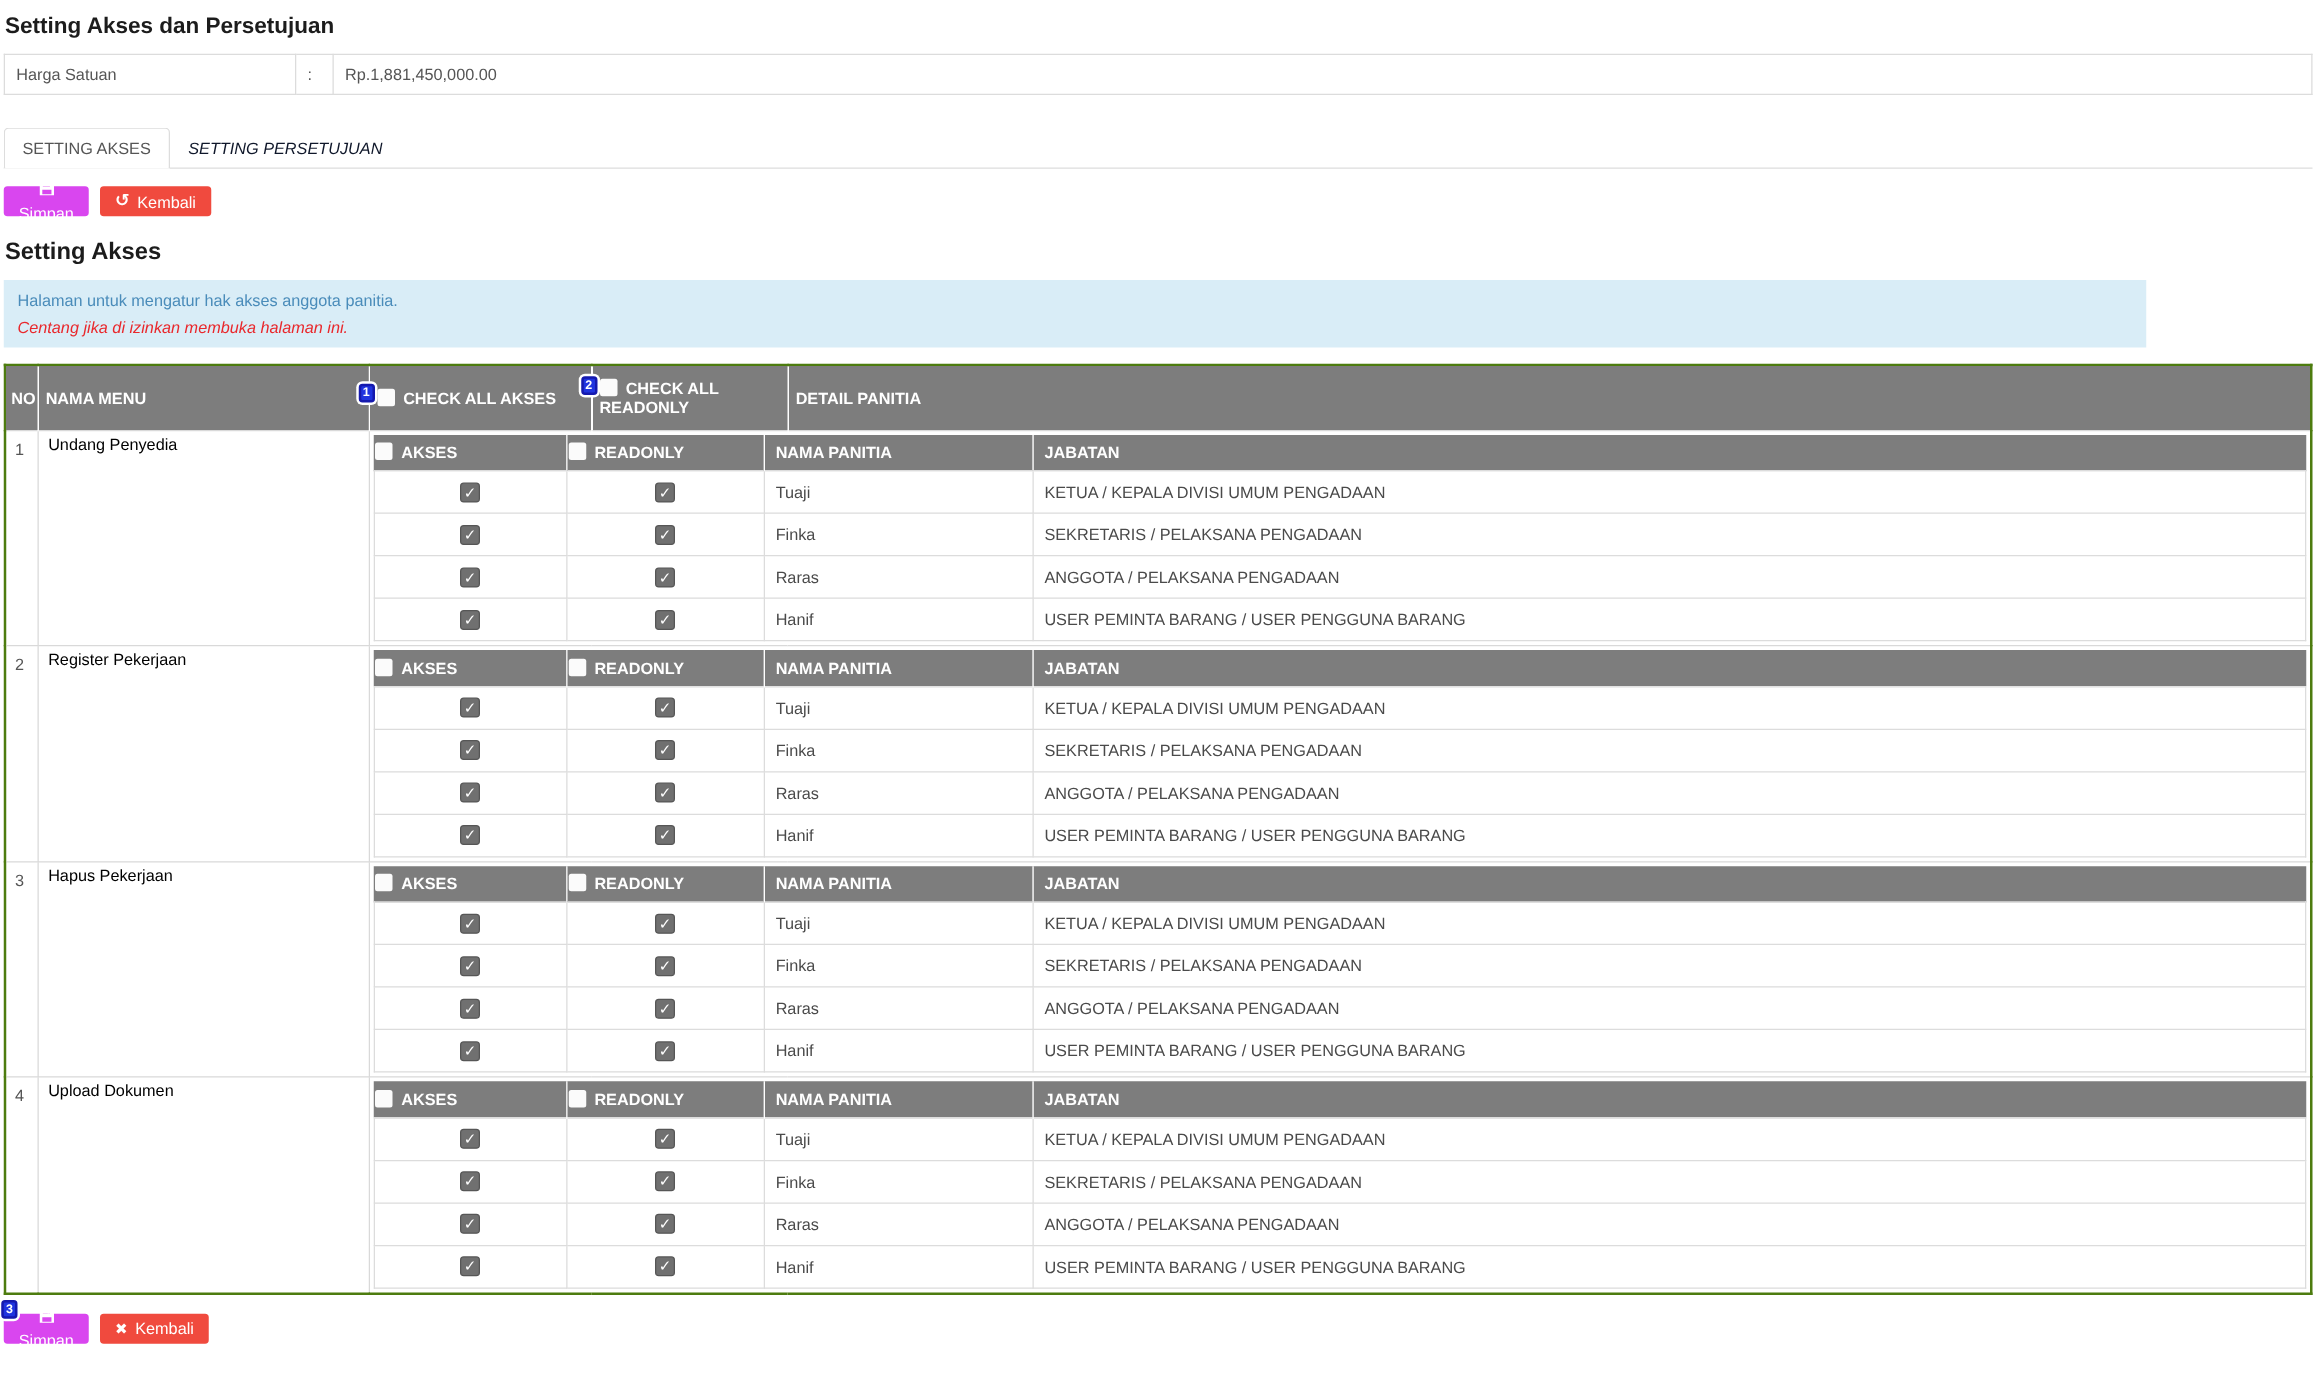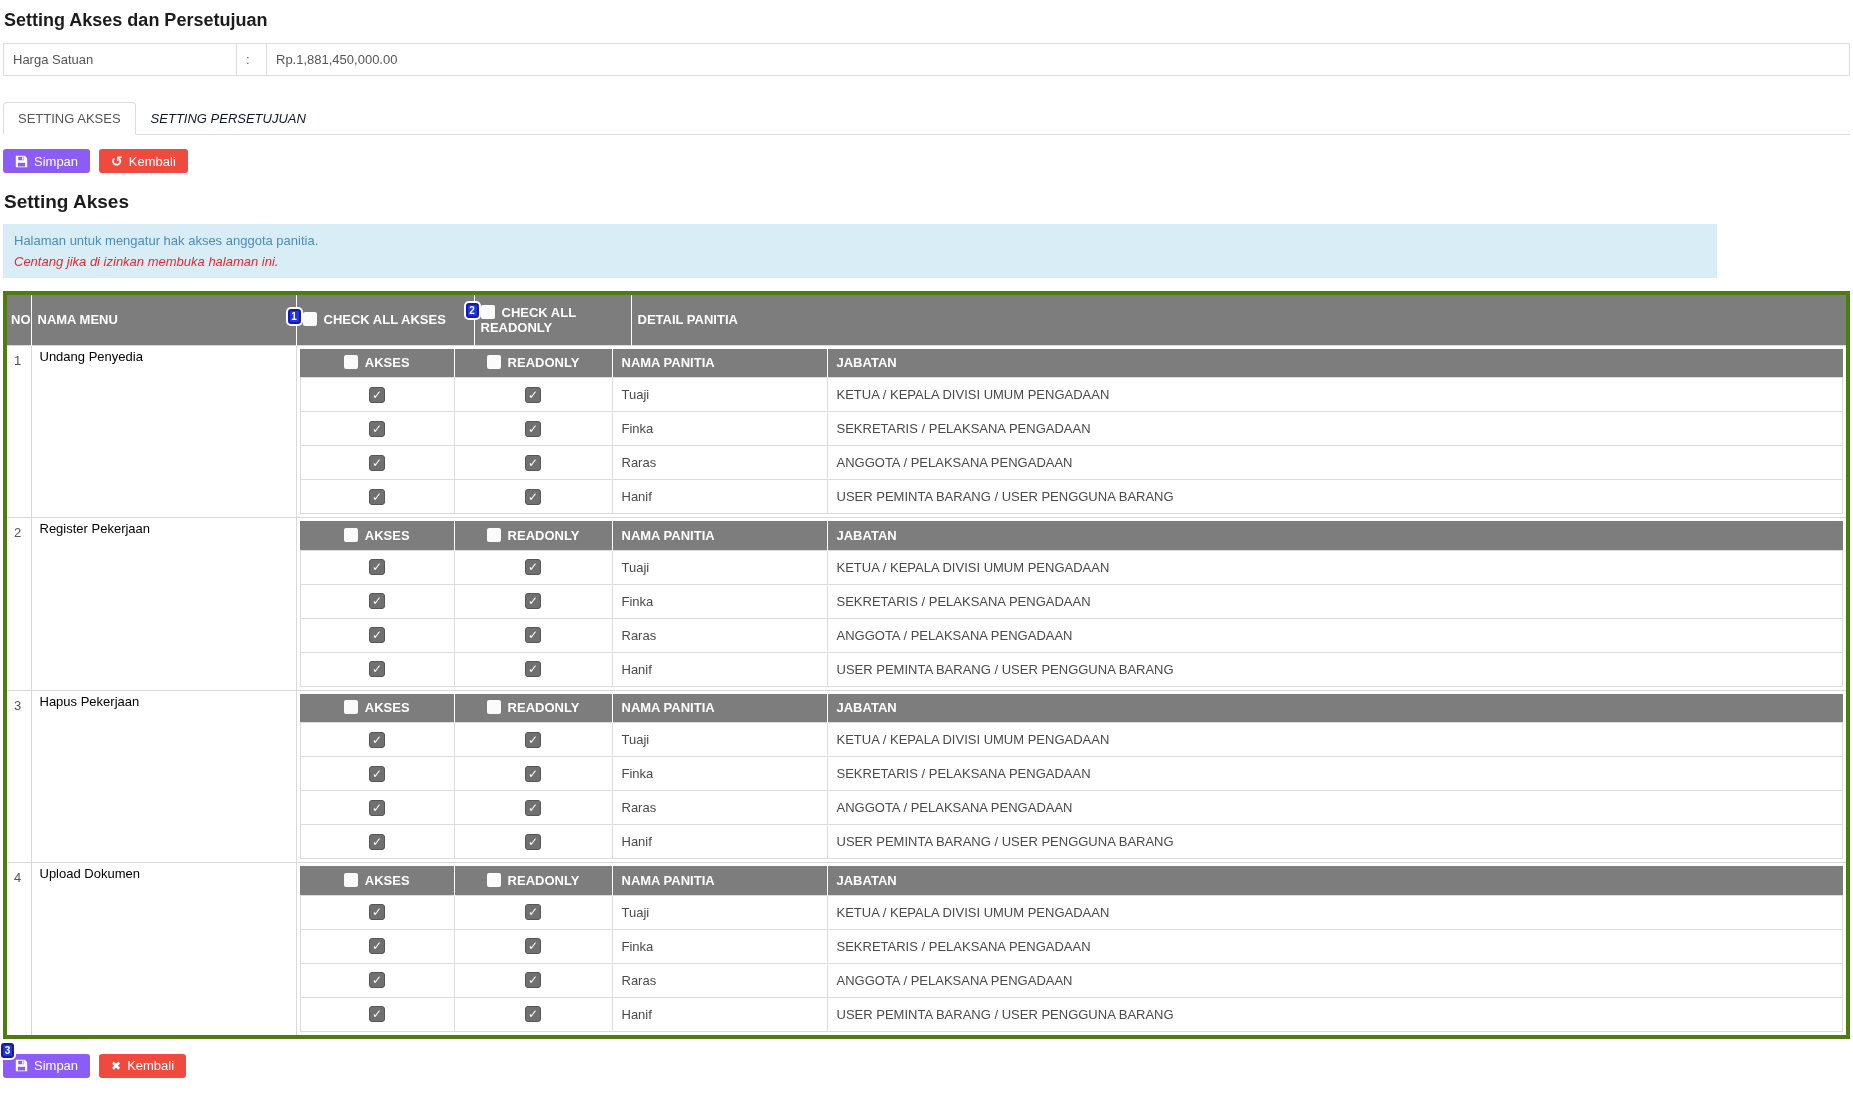--- a/index.html
+++ b/index.html
@@ -31,53 +31,53 @@
   }
   .tab.inactive { color:#0f172a; border:1px solid transparent;font-style:italic; }
 
   
   .toolbar { display:flex; gap:9px; margin:14px 0; }
   .btn {
     position:relative; display:inline-flex; align-items:center; justify-content:center;
     gap:6px; height:24px; padding:0 12px; border:none; border-radius:3px;
     color:#fff; font-family:inherit; font-size:13px; cursor:pointer; white-space:nowrap;
   }
-  .btn-blue { background:#8b5cf6; }
+  .btn-blue { background:#d946ef;flex-direction:column; }
   .btn-red  { background:#f04a3e; }
   .icon-undo { font-family:"DejaVu Sans", sans-serif; font-weight:bold; font-size:14px; line-height:1; }
   .icon-x    { font-family:"DejaVu Sans", sans-serif; font-weight:bold; font-size:12px; line-height:1; }
 
   
   .section-title { font-size:19px; font-weight:bold; color:#1c1c1c; margin:18px 1px 11px 1px; }
 
   
   .notice { background:#d9edf7; padding:9px 11px; width:1714px; }
   .notice .n1 { color:#4a8cba; margin:0 0 6px 0; }
   .notice .n2 { color:#e9282c; font-style:italic; margin:0; }
 
   
-  .access-table { width:1847px; border-collapse:collapse; table-layout:fixed; margin-top:13px; border:4px solid #4d7c0f; }
+  .access-table { width:1847px; border-collapse:collapse; table-layout:fixed; margin-top:13px; border:2px solid #4d7c0f; }
   .access-table > thead th {
     background:#7d7d7d; color:#fff; font-weight:bold; font-size:13px;
     height:52px; text-align:left; vertical-align:middle; padding:2px 6px;
     border-right:1px solid #fff; position:relative;
   }
   .access-table > thead th:last-child { border-right:none; }
   .access-table > tbody td { border:1px solid #d9d9d9; background:#fff; }
   td.no-cell   { vertical-align:top; padding:7px 4px 0 7px; color:#555; }
   td.menu-cell { vertical-align:top; padding:3px 8px 0 8px; color:#000000; }
   td.inner-cell{ padding:3px; vertical-align:top; }
 
   table.inner { width:100%; border-collapse:collapse; table-layout:fixed; }
   table.inner th.ih {
     background:#7d7d7d; color:#fff; font-weight:bold; font-size:13px;
     height:29px; border-right:1px solid #fff; vertical-align:middle;
   }
   table.inner th.ih:last-child { border-right:none; }
-  table.inner th.c { text-align:center; }
+  table.inner th.c { text-align:left; }
   table.inner th.t { text-align:left; padding:0 9px; }
   table.inner td { height:34px; border:1px solid #dcdcdc; color:#4a4a4a; font-size:13px; background:#fff; }
   table.inner td.c { text-align:center; }
   table.inner td.t { text-align:left; padding:0 9px; }
 
   
   .cb {
     display:inline-block; width:16px; height:16px; border-radius:3px;
     background:#fff; border:1px solid #9a9a9a; vertical-align:middle; position:relative; cursor:pointer;
   }

